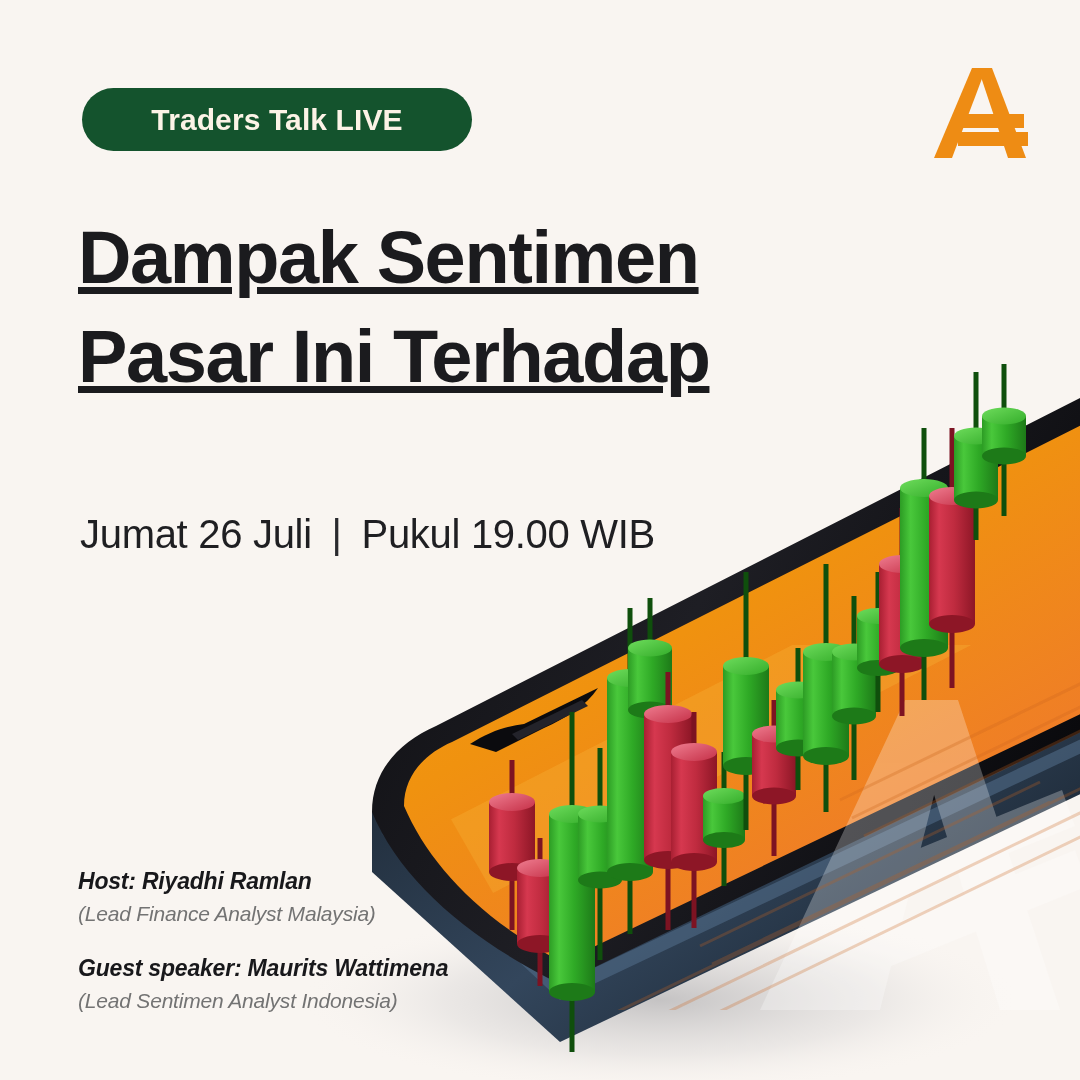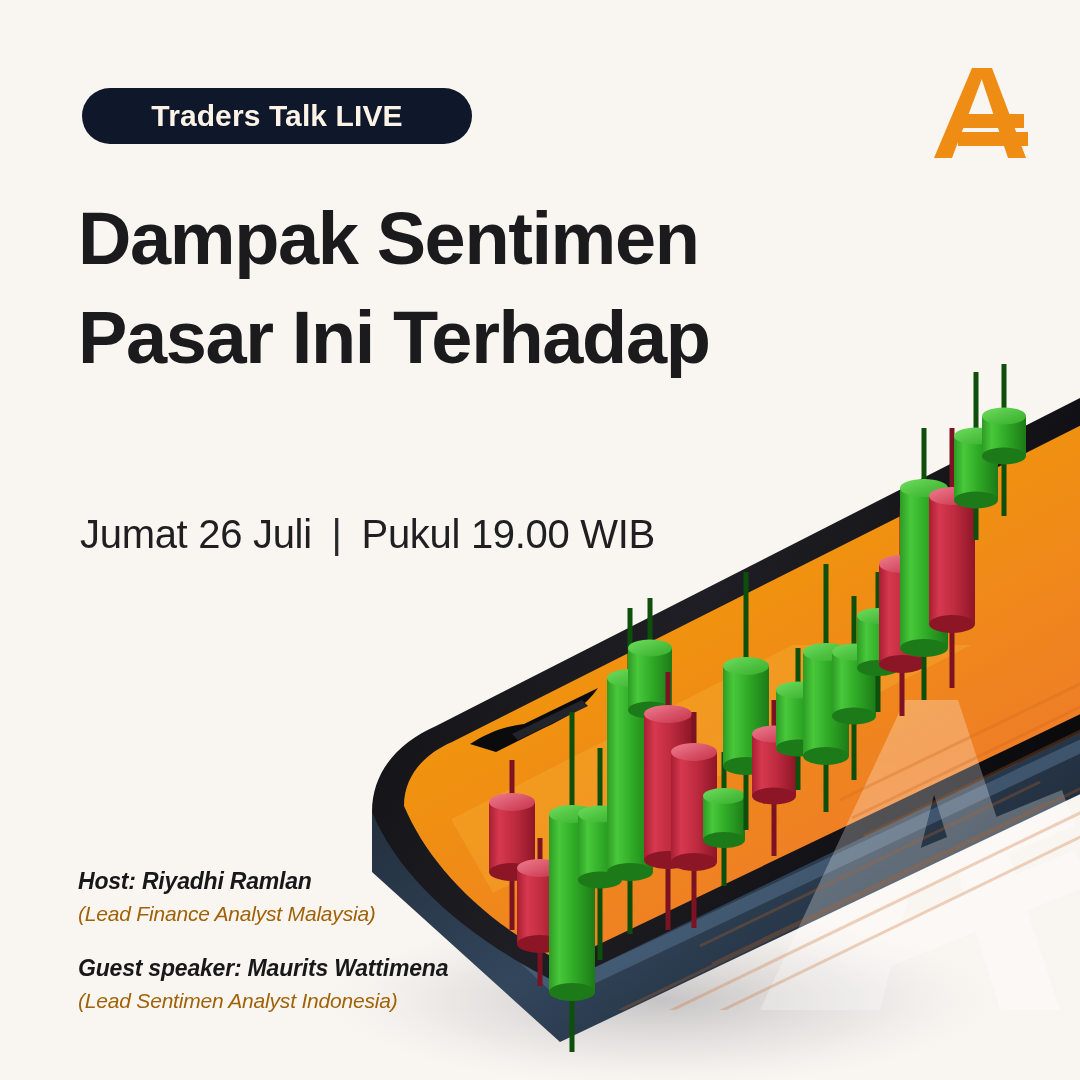--- a/index.html
+++ b/index.html
@@ -12,50 +12,51 @@
   #poster{
     position:relative;
     width:1080px;height:1080px;
     background:#f9f5f1;
     overflow:hidden;
   }
 
   
   #badge{
     position:absolute;left:82px;top:88px;
-    height:56px;min-width:390px;
+    height:63px;min-width:390px;
     box-sizing:border-box;
     padding:0 40px;
     border-radius:34px;
-    background:#0f172a;
+    background:#14532d;
     display:flex;align-items:center;justify-content:center;
   }
   #badge-label{
     color:#fcf3e6;
     font-size:30px;
     font-weight:bold;
     letter-spacing:.1px;
     white-space:nowrap;
   }
 
   
   #logo{
     position:absolute;right:44px;top:62px;
     width:108px;height:102px;
   }
 
   
   #headline{
-    position:absolute;left:78px;top:189px;
+    position:absolute;left:78px;top:208px;
     width:760px;
     color:#1b1b1e;
     font-size:74px;
     font-weight:bold;
     line-height:99px;
     letter-spacing:-1.4px;
+    text-decoration:underline;
   }
   #headline .hl-line{display:block;white-space:nowrap;}
 
   
   #datetime{
     position:absolute;left:80px;top:512px;
     color:#1f1f22;
     font-size:40px;
     font-weight:400;
     letter-spacing:-.3px;
@@ -77,21 +78,21 @@
   .credit-block:last-child{margin-bottom:13px;}
   .credit-name{
     color:#18181b;
     font-size:23px;
     font-weight:bold;
     line-height:30px;
     letter-spacing:-.2px;
     white-space:nowrap;
   }
   .credit-role{
-    color:#a16207;
+    color:#737373;
     font-size:21px;
     font-weight:400;
     line-height:30px;
     letter-spacing:-.2px;
     margin-top:3px;
     white-space:nowrap;
   }
 
   
   #illustration{

